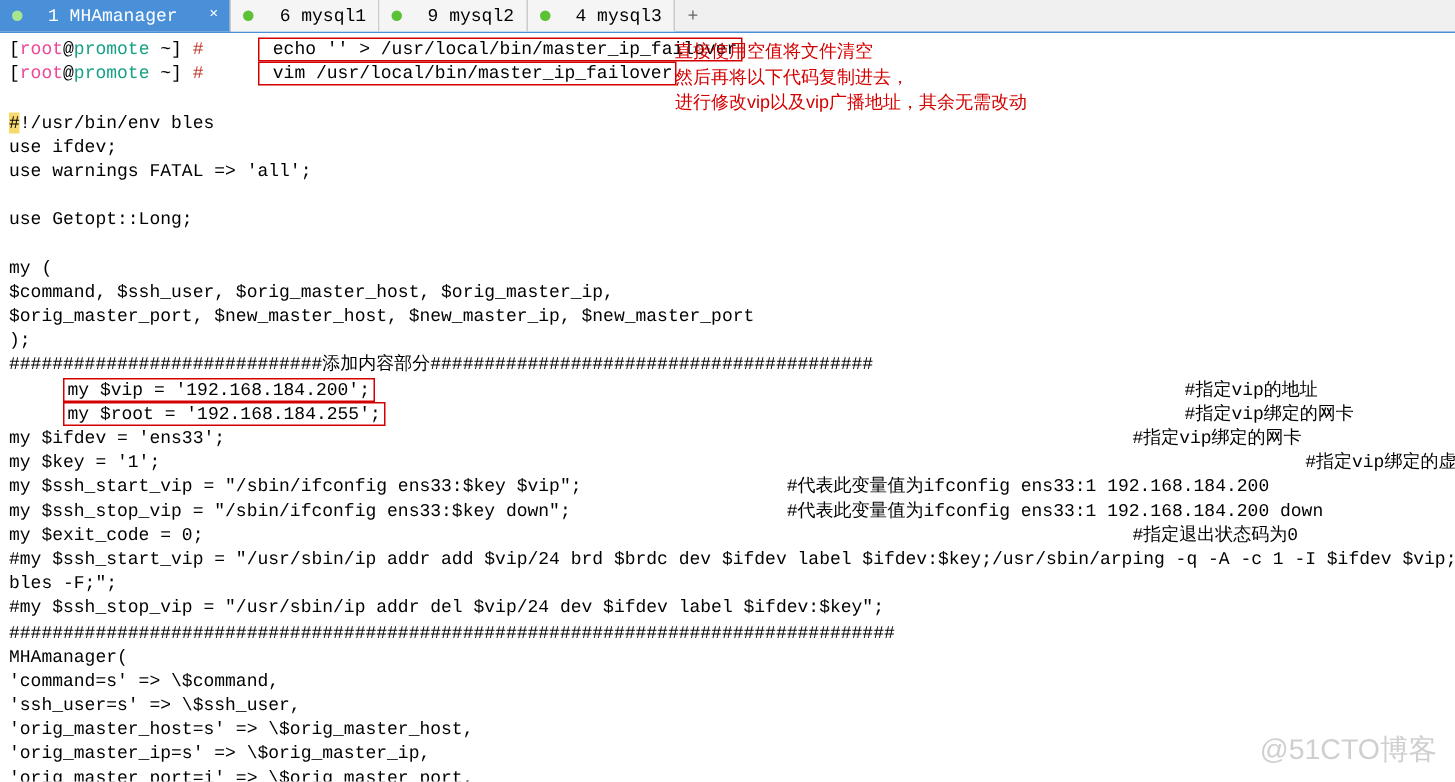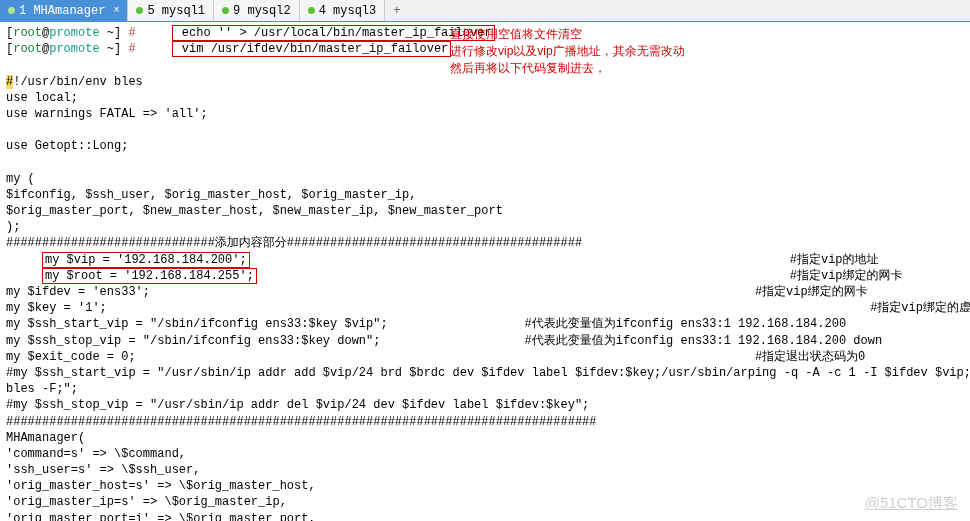--- a/index.html
+++ b/index.html
@@ -18,21 +18,21 @@
       border-bottom: 1px solid #4a90d9;
       height: 22px;
       align-items: stretch;
     }
     .tab {
       display: flex;
       align-items: center;
       padding: 0 8px;
       border-right: 1px solid #ccc;
       background: #f5f5f5;
-      gap: 4px;
+      gap: 17px;
       cursor: pointer;
     }
     .tab.active {
       background: #4a90d9;
       color: #fff;
     }
     .tab-dot {
       width: 7px;
       height: 7px;
       border-radius: 50%;
@@ -64,85 +64,84 @@
       padding: 0 2px;
       margin-left: 36px;
     }
     .red-text-anno {
       color: #d40000;
       font-family: "Microsoft YaHei", Arial, sans-serif;
       font-weight: normal;
       font-size: 12px;
       line-height: 1.4;
     }
-    .prompt-root { color: #15803d; }
+    .prompt-root { color: #ec4899; }
     .prompt-at { color: #000; }
     .prompt-host { color: #16a085; }
     .prompt-path { color: #000; }
     .prompt-hash { color: #c0392b; }
     .highlight-yellow { background: #f7d96e; }
     .watermark {
       position: absolute;
       right: 12px;
       bottom: 8px;
       color: #bbb;
       font-family: Arial, sans-serif;
-      font-size: 15px;
+      font-size: 19px;
       opacity: 0.7;
-      text-decoration: underline;
     }
     .anno-wrap {
       position: absolute;
       left: 450px;
       top: 26px;
     }
   </style>
 </head>
 <body>
 
 <div class="tab-bar">
   <div class="tab active">
     <span class="tab-dot"></span>
     <span>1 MHAmanager</span>
     <span class="tab-close">×</span>
   </div>
   <div class="tab">
     <span class="tab-dot"></span>
-    <span>5 mysql1</span>
+    <span>6 mysql1</span>
   </div>
   <div class="tab">
     <span class="tab-dot"></span>
     <span>9 mysql2</span>
   </div>
   <div class="tab">
     <span class="tab-dot"></span>
     <span>4 mysql3</span>
   </div>
   <div class="tab-add">
     <span>+</span>
   </div>
 </div>
 
 <div class="anno-wrap">
   <div class="red-text-anno">直接使用空值将文件清空</div>
+  <div class="red-text-anno">然后再将以下代码复制进去，</div>
   <div class="red-text-anno">进行修改vip以及vip广播地址，其余无需改动</div>
-  <div class="red-text-anno">然后再将以下代码复制进去，</div>
 </div>
 
 <div class="terminal"><span>[</span><span class="prompt-root">root</span><span class="prompt-at">@</span><span class="prompt-host">promote</span><span class="prompt-path"> ~</span><span>]</span><span class="prompt-hash"> #</span><span class="red-box"> echo '' &gt; /usr/local/bin/master_ip_failover</span>
-<span>[</span><span class="prompt-root">root</span><span class="prompt-at">@</span><span class="prompt-host">promote</span><span class="prompt-path"> ~</span><span>]</span><span class="prompt-hash"> #</span><span class="red-box"> vim /usr/ifdev/bin/master_ip_failover</span>
+<span>[</span><span class="prompt-root">root</span><span class="prompt-at">@</span><span class="prompt-host">promote</span><span class="prompt-path"> ~</span><span>]</span><span class="prompt-hash"> #</span><span class="red-box"> vim /usr/local/bin/master_ip_failover</span>
 
 <span class="highlight-yellow">#</span><span>!/usr/bin/env bles</span>
-<span>use local;</span>
+<span>use ifdev;</span>
 <span>use warnings FATAL =&gt; 'all';</span>
 <span></span>
 <span>use Getopt::Long;</span>
 <span></span>
 <span>my (</span>
-<span>$ifconfig, $ssh_user, $orig_master_host, $orig_master_ip,</span>
+<span>$command, $ssh_user, $orig_master_host, $orig_master_ip,</span>
 <span>$orig_master_port, $new_master_host, $new_master_ip, $new_master_port</span>
 <span>);</span>
 <span>#############################添加内容部分#########################################</span>
 <span class="red-box">my $vip = '192.168.184.200';</span><span>                                                                           #指定vip的地址</span>
 <span class="red-box">my $root = '192.168.184.255';</span><span>                                                                          #指定vip绑定的网卡</span>
 <span>my $ifdev = 'ens33';                                                                                    #指定vip绑定的网卡</span>
 <span>my $key = '1';                                                                                                          #指定vip绑定的虚拟网卡序列号</span>
 <span>my $ssh_start_vip = "/sbin/ifconfig ens33:$key $vip";                   #代表此变量值为ifconfig ens33:1 192.168.184.200</span>
 <span>my $ssh_stop_vip = "/sbin/ifconfig ens33:$key down";                    #代表此变量值为ifconfig ens33:1 192.168.184.200 down</span>
 <span>my $exit_code = 0;                                                                                      #指定退出状态码为0</span>

